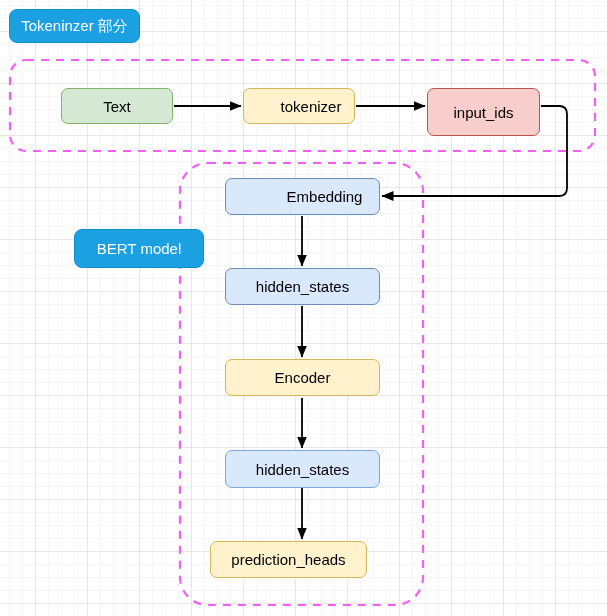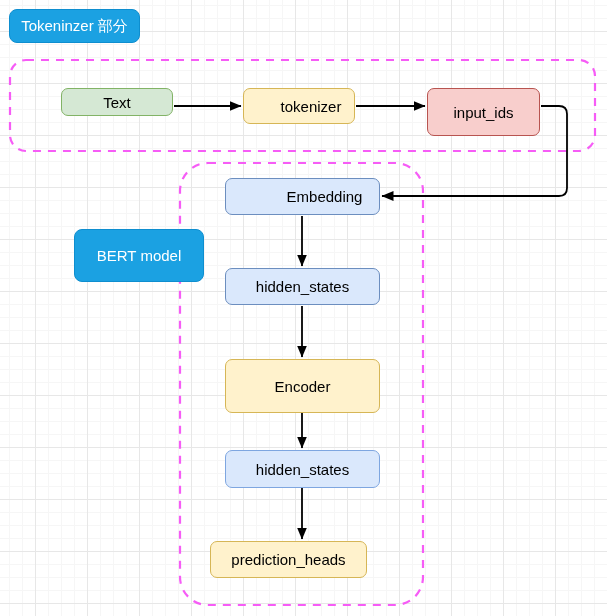--- a/index.html
+++ b/index.html
@@ -69,44 +69,44 @@
         <path d="M174,106 L241,106" fill="none" stroke="#000000" stroke-width="1.8" marker-end="url(#arrowhead)"></path>
         <path d="M356,106 L425,106" fill="none" stroke="#000000" stroke-width="1.8" marker-end="url(#arrowhead)"></path>
         <path d="M541,106 L559,106 Q567,106 567,114 L567,188 Q567,196 559,196 L382,196" fill="none" stroke="#000000" stroke-width="1.8" marker-end="url(#arrowhead)"></path>
         <path d="M302,216 L302,266" fill="none" stroke="#000000" stroke-width="1.8" marker-end="url(#arrowhead)"></path>
         <path d="M302,306 L302,357" fill="none" stroke="#000000" stroke-width="1.8" marker-end="url(#arrowhead)"></path>
         <path d="M302,398 L302,448" fill="none" stroke="#000000" stroke-width="1.8" marker-end="url(#arrowhead)"></path>
         <path d="M302,488 L302,539" fill="none" stroke="#000000" stroke-width="1.8" marker-end="url(#arrowhead)"></path>
       </g>
   </svg>
   <div id="layer-nodes">
-      <div class="node" style="left: 61px; top: 88px; width: 112px; height: 28px; background: rgb(213, 232, 212); border: 1.3px solid rgb(130, 179, 102);">
+      <div class="node" style="left: 61px; top: 88px; width: 112px; height: 36px; background: rgb(213, 232, 212); border: 1.3px solid rgb(130, 179, 102);">
         <span>Text</span>
       </div>
       <div class="node" style="left: 243px; top: 88px; width: 112px; height: 36px; background: rgb(255, 242, 204); border: 1.3px solid rgb(214, 182, 86); padding-left: 24px;">
         <span>tokenizer</span>
       </div>
       <div class="node" style="left: 427px; top: 88px; width: 113px; height: 48px; background: rgb(248, 206, 204); border: 1.3px solid rgb(184, 84, 80);">
         <span>input_ids</span>
       </div>
       <div class="node" style="left: 225px; top: 178px; width: 155px; height: 37px; background: rgb(218, 232, 252); border: 1.3px solid rgb(108, 142, 191); padding-left: 44px;">
         <span>Embedding</span>
       </div>
       <div class="node" style="left: 225px; top: 268px; width: 155px; height: 37px; background: rgb(218, 232, 252); border: 1.3px solid rgb(108, 142, 191);">
         <span>hidden_states</span>
       </div>
-      <div class="node" style="left: 225px; top: 359px; width: 155px; height: 54px; background: rgb(255, 242, 204); border: 1.3px solid rgb(214, 182, 86);">
+      <div class="node" style="left: 225px; top: 359px; width: 155px; height: 37px; background: rgb(255, 242, 204); border: 1.3px solid rgb(214, 182, 86);">
         <span>Encoder</span>
       </div>
       <div class="node" style="left: 225px; top: 450px; width: 155px; height: 38px; background: rgb(218, 232, 252); border: 1.3px solid rgb(126, 166, 224);">
         <span>hidden_states</span>
       </div>
       <div class="node" style="left: 210px; top: 541px; width: 157px; height: 37px; background: rgb(255, 242, 204); border: 1.3px solid rgb(214, 182, 86);">
         <span>prediction_heads</span>
       </div>
       <div class="section-label" style="left: 9px; top: 9px; width: 131px; height: 34px; background: rgb(27, 161, 226); border: 1.3px solid rgb(14, 142, 207); color: rgb(255, 255, 255);">
         <span>Tokeninzer 部分</span>
       </div>
-      <div class="section-label" style="left: 74px; top: 229px; width: 130px; height: 53px; background: rgb(27, 161, 226); border: 1.3px solid rgb(14, 142, 207); color: rgb(255, 255, 255);">
+      <div class="section-label" style="left: 74px; top: 229px; width: 130px; height: 39px; background: rgb(27, 161, 226); border: 1.3px solid rgb(14, 142, 207); color: rgb(255, 255, 255);">
         <span>BERT model</span>
       </div>
     </div>
 </div>
 
 </body></html>

